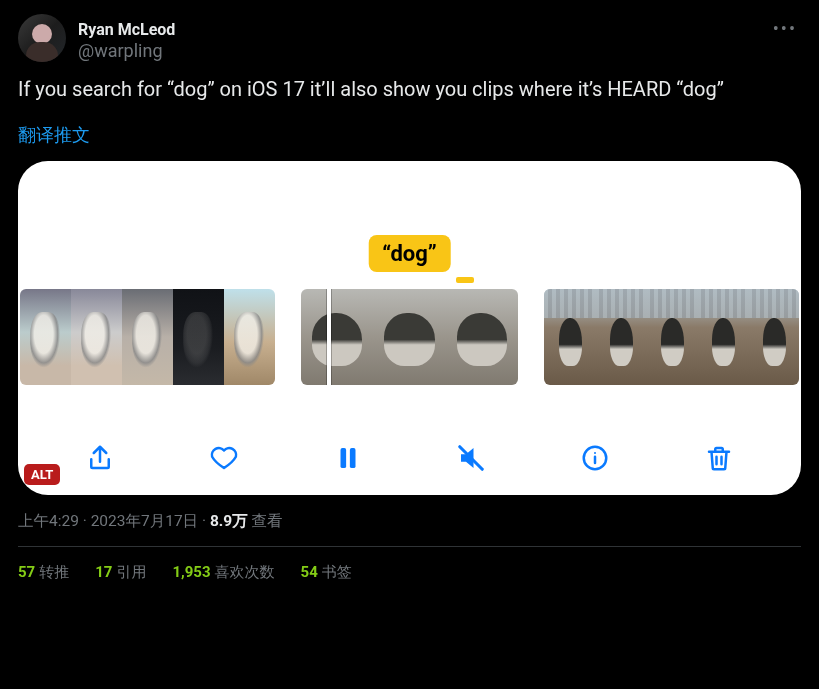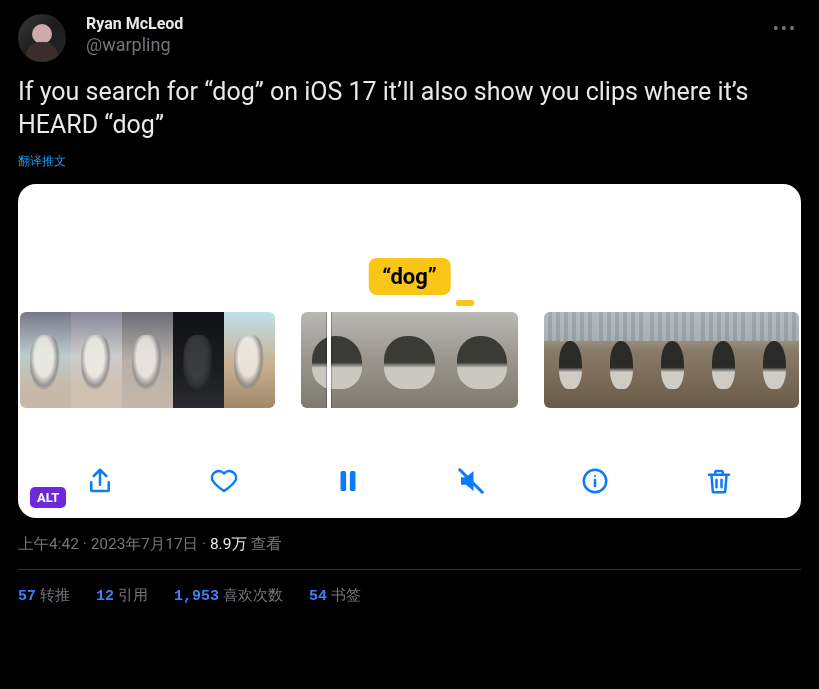--- a/index.html
+++ b/index.html
@@ -9,22 +9,22 @@
     color: #e7e9ea;
     width: 819px;
     height: 689px;
     overflow: hidden;
   }
   .tweet {
     padding: 14px 18px 0 18px;
   }
   .header {
     display: flex;
-    align-items: flex-start;
-    gap: 20px;
+    align-items: flex-end;
+    gap: 12px;
     position: relative;
   }
   .avatar {
     width: 48px;
     height: 48px;
     border-radius: 50%;
     background: linear-gradient(135deg,#3a3a3a 0%, #1d1d1d 50%, #22262a 100%);
     flex: 0 0 48px;
     overflow: hidden;
     position: relative;
@@ -53,35 +53,35 @@
     right: 0;
     top: 0;
     color: #71767b;
     font-size: 18px;
     letter-spacing: 2px;
     cursor: pointer;
     padding: 4px;
   }
   .body-text {
     margin-top: 14px;
-    font-size: 25px;
+    font-size: 20px;
     line-height: 1.3;
     color: #e7e9ea;
     font-weight: 400;
   }
   .translate {
-    margin-top: 12px;
+    margin-top: 21px;
     color: #1d9bf0;
-    font-size: 12px;
+    font-size: 18px;
     cursor: pointer;
     display: inline-block;
   }
   .media-card {
     margin-top: 14px;
-    border-radius: 18px;
+    border-radius: 30px;
     background: #fff;
     overflow: hidden;
     position: relative;
     height: 334px;
   }
   .top-white { height: 70px; }
   .bubble {
     position: absolute;
     left: 50%;
     transform: translateX(-50%);
@@ -189,48 +189,48 @@
     align-items:center;
     justify-content:center;
     color:#0a7aff;
     cursor:pointer;
   }
   .tbtn svg { width: 30px; height: 30px; stroke: currentColor; fill: none; stroke-width: 2; }
   .tbtn.pause svg { fill: currentColor; stroke: none; }
   .tbtn.mute svg { fill: currentColor; stroke: currentColor; }
   .alt-badge {
     position:absolute;
-    left: 12px;
+    left: 6px;
     bottom: 10px;
-    background:#6d28d9;
+    background:#b91c1c;
     color:#fff;
     font-weight:700;
     font-size:13px;
     padding:3px 7px;
     border-radius:5px;
   }
   .meta {
     margin-top: 16px;
     color: #71767b;
     font-size: 15.5px;
   }
-  .meta .views-count { color:#e7e9ea; font-weight:400; }
+  .meta .views-count { color:#e7e9ea; font-weight:700; }
   .hr {
     margin-top: 14px;
     height:1px;
     background:#2f3336;
   }
   .stats {
     display:flex;
     gap: 26px;
     padding: 16px 0;
     font-size: 15px;
     color:#71767b;
   }
-  .stats b { color:#3b82f6; font-weight:700; margin-right:4px;font-family:Liberation Mono, monospace; }
+  .stats b { color:#84cc16; font-weight:700; margin-right:4px; }
 </style>
 </head>
 <body>
 
 <div class="tweet">
 
   <div class="header">
     <div class="avatar"></div>
     <div class="names">
       <div class="display-name">Ryan McLeod</div>
@@ -304,25 +304,25 @@
         <svg viewBox="0 0 24 24">
             <path d="M4 7h16M9 7V5a1 1 0 011-1h4a1 1 0 011 1v2M6 7l1 13a1 1 0 001 1h8a1 1 0 001-1l1-13M10 11v6M14 11v6" stroke-linecap="round" stroke-linejoin="round"></path>
           </svg>
       </div>
     </div>
 
     <div class="alt-badge">ALT</div>
   </div>
 
   <div class="meta">
-    <span>上午4:42</span><span> · </span><span>2023年7月17日</span><span> · </span><span class="views-count">8.9万</span><span> 查看</span>
+    <span>上午4:29</span><span> · </span><span>2023年7月17日</span><span> · </span><span class="views-count">8.9万</span><span> 查看</span>
   </div>
 
   <div class="hr"></div>
 
   <div class="stats">
     <div><b>57</b><span>转推</span></div>
-    <div><b>12</b><span>引用</span></div>
+    <div><b>17</b><span>引用</span></div>
     <div><b>1,953</b><span>喜欢次数</span></div>
     <div><b>54</b><span>书签</span></div>
   </div>
 
 </div>
 
 </body></html>

